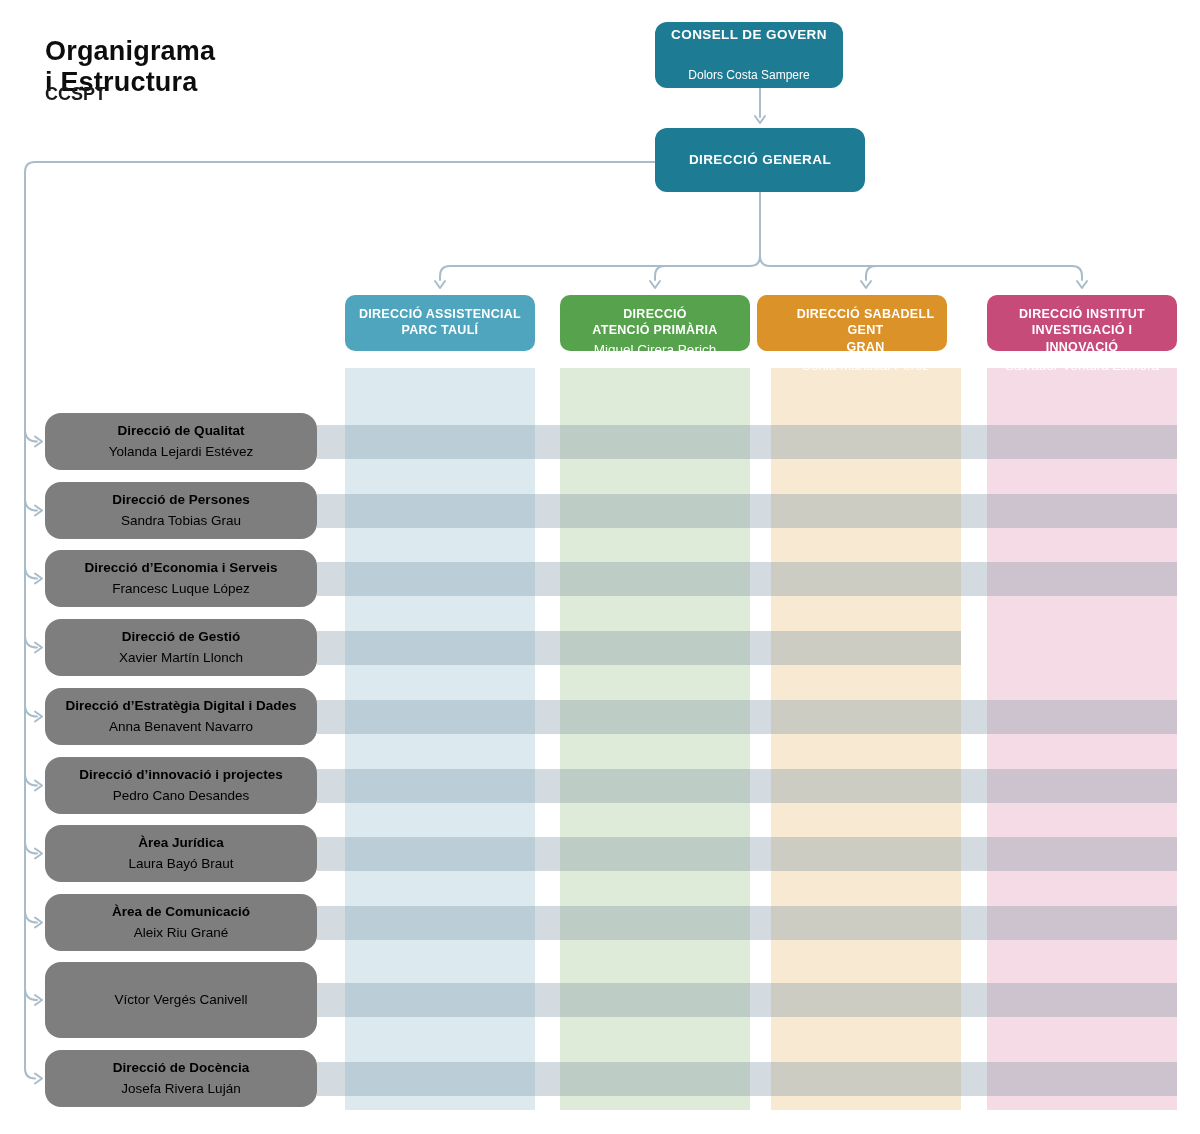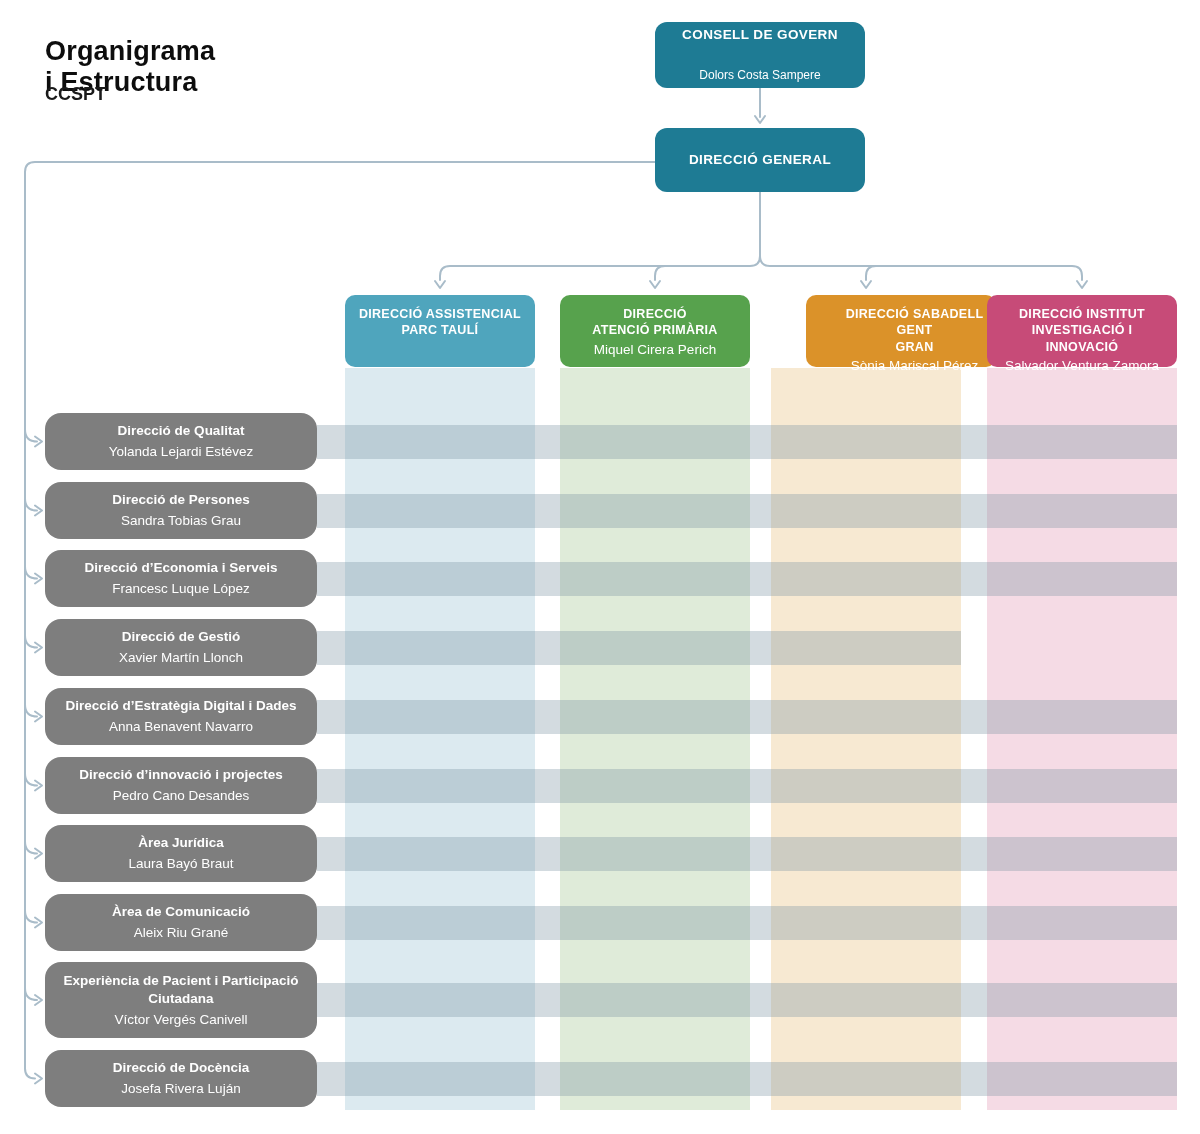--- a/index.html
+++ b/index.html
@@ -15,27 +15,27 @@
   }
   .band{position:absolute;top:368px;height:742px;}
   .stripe{position:absolute;height:34px;background:rgba(120,146,162,0.33);}
   .node{
     position:absolute;border-radius:12px;color:#fff;display:flex;flex-direction:column;
     align-items:center;justify-content:center;text-align:center;box-sizing:border-box;padding:8px 12px;gap:4px;
   }
   .node .node-title{font-weight:700;font-size:13.5px;letter-spacing:.4px;line-height:1.3;white-space:pre-line;}
   .node .node-person{font-weight:400;font-size:12px;line-height:1.3;}
   .col-head{
-    position:absolute;top:295px;height:72px;border-radius:10px;color:#fff;display:flex;flex-direction:column;
+    position:absolute;top:295px;height:56px;border-radius:10px;color:#fff;display:flex;flex-direction:column;
     align-items:center;text-align:center;box-sizing:border-box;padding:11px 10px 8px;gap:3px;
   }
   .col-head .col-title{font-weight:700;font-size:12.5px;letter-spacing:.3px;line-height:1.3;white-space:pre-line;}
   .col-head .col-person{font-weight:400;font-size:13.5px;line-height:1.25;}
   .dept{
-    position:absolute;left:45px;width:272px;border-radius:16px;color:#ffffff;display:flex;flex-direction:column;
+    position:absolute;left:45px;width:272px;border-radius:16px;color:#000000;display:flex;flex-direction:column;
     align-items:center;justify-content:center;text-align:center;box-sizing:border-box;padding:8px 16px;gap:3px;
   }
   .dept .dept-title{font-weight:700;font-size:13.5px;line-height:1.35;}
   .dept .dept-person{font-weight:400;font-size:13.5px;line-height:1.3;}
   #wires{position:absolute;left:0;top:0;z-index:1;}
   .layer{position:absolute;left:0;top:0;}
   .z2{z-index:2;position:absolute;left:0;top:0;}
 </style>
 </head>
 <body>
@@ -91,21 +91,21 @@
       <path d="M25 910.5 Q25 922.5 37 922.5 H34" fill="none" stroke="#A9BCC9" stroke-width="2" stroke-linecap="round" stroke-linejoin="round"></path>
       <path d="M35 917.5 L42 922.5 L35 927.5" fill="none" stroke="#A9BCC9" stroke-width="2" stroke-linecap="round" stroke-linejoin="round"></path>
       <path d="M25 988 Q25 1000 37 1000 H34" fill="none" stroke="#A9BCC9" stroke-width="2" stroke-linecap="round" stroke-linejoin="round"></path>
       <path d="M35 995 L42 1000 L35 1005" fill="none" stroke="#A9BCC9" stroke-width="2" stroke-linecap="round" stroke-linejoin="round"></path>
     </svg>
 
   <div class="z2">
     <div class="page-title">Organigrama i Estructura</div>
     <div class="page-subtitle">CCSPT</div>
 
-    <div class="node" id="node-consell" style="left: 655px; top: 22px; width: 210px; height: 66px; background: rgb(30, 123, 148); gap: 24px;">
+    <div class="node" id="node-consell" style="left: 655px; top: 22px; width: 188px; height: 66px; background: rgb(30, 123, 148); gap: 24px;">
       <div class="node-title">CONSELL DE GOVERN</div>
       <div class="node-person">Dolors Costa Sampere</div>
     </div>
 
     <div class="node" id="node-dg" style="left: 655px; top: 128px; width: 210px; height: 64px; background: rgb(30, 123, 148);">
       <div class="node-title">DIRECCIÓ GENERAL</div>
     </div>
 
     <div id="cols">
     <div class="col-head" style="left: 345px; width: 190px; background: rgb(79, 165, 189);">
@@ -113,21 +113,21 @@
 PARC TAULÍ</div>
 
     </div>
 
     <div class="col-head" style="left: 560px; width: 190px; background: rgb(87, 162, 77);">
       <div class="col-title">DIRECCIÓ
 ATENCIÓ PRIMÀRIA</div>
       <div class="col-person">Miquel Cirera Perich</div>
     </div>
 
-    <div class="col-head" style="left: 806px; width: 190px; background: rgb(219, 146, 41); padding-left: 37px;">
+    <div class="col-head" style="left: 757px; width: 190px; background: rgb(219, 146, 41); padding-left: 37px;">
       <div class="col-title">DIRECCIÓ SABADELL GENT
 GRAN</div>
       <div class="col-person">Sònia Mariscal Pérez</div>
     </div>
 
     <div class="col-head" style="left: 987px; width: 190px; background: rgb(199, 75, 120);">
       <div class="col-title">DIRECCIÓ INSTITUT
 INVESTIGACIÓ I INNOVACIÓ</div>
       <div class="col-person">Salvador Ventura Zamora</div>
     </div>
@@ -167,21 +167,20 @@
       <div class="dept-title">Àrea Jurídica</div>
       <div class="dept-person">Laura Bayó Braut</div>
     </div>
 
     <div class="dept" style="top: 894px; height: 57px; background: rgb(126, 126, 126);">
       <div class="dept-title">Àrea de Comunicació</div>
       <div class="dept-person">Aleix Riu Grané</div>
     </div>
 
     <div class="dept" style="top: 962px; height: 76px; background: rgb(126, 126, 126);">
-      <div class="dept-title">Experiència de Pacient i Participació Ciutadana</div>
       <div class="dept-person">Víctor Vergés Canivell</div>
     </div>
 
     <div class="dept" style="top: 1050px; height: 57px; background: rgb(126, 126, 126);">
       <div class="dept-title">Direcció de Docència</div>
       <div class="dept-person">Josefa Rivera Luján</div>
     </div>
   </div>
   </div>
 

